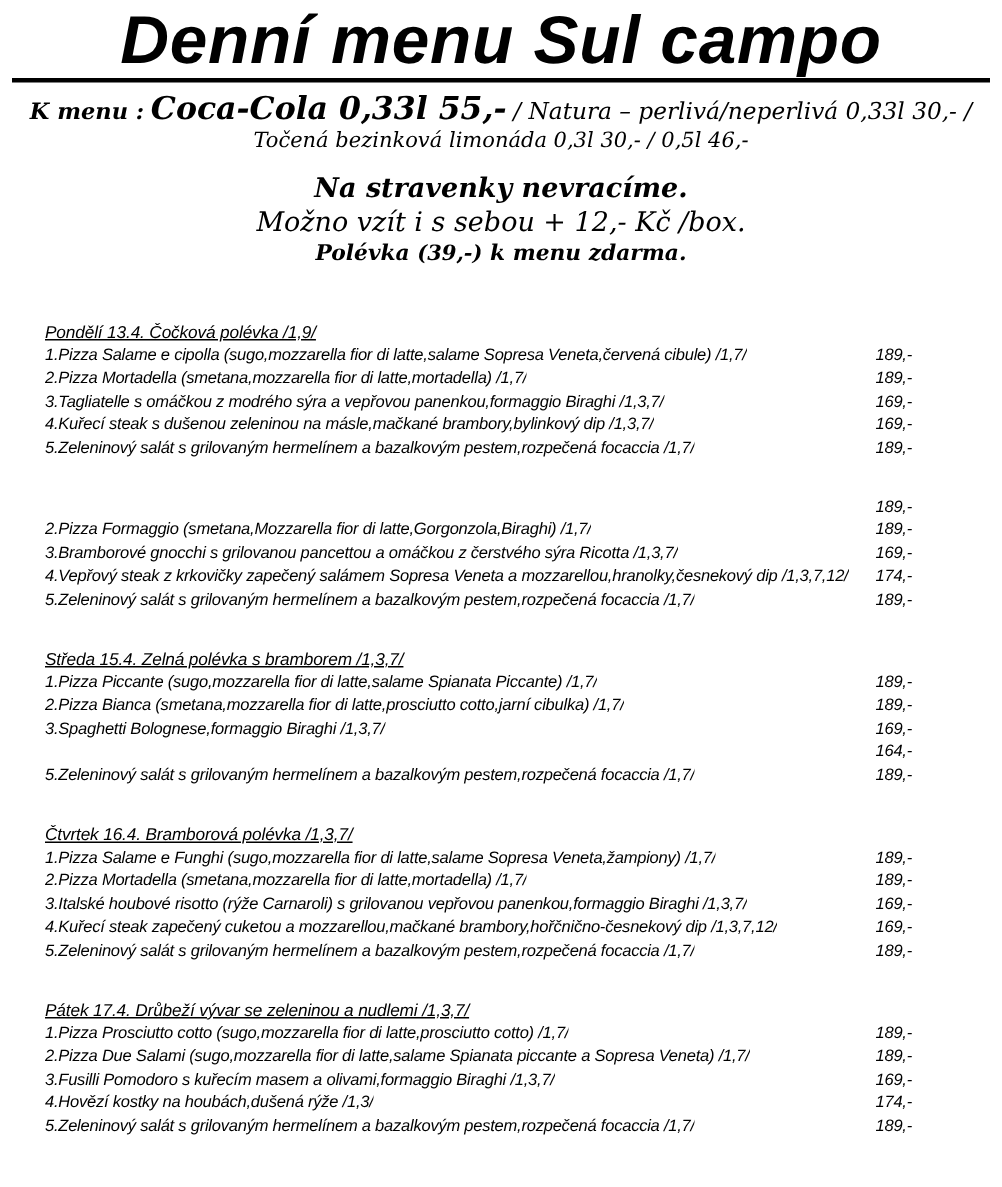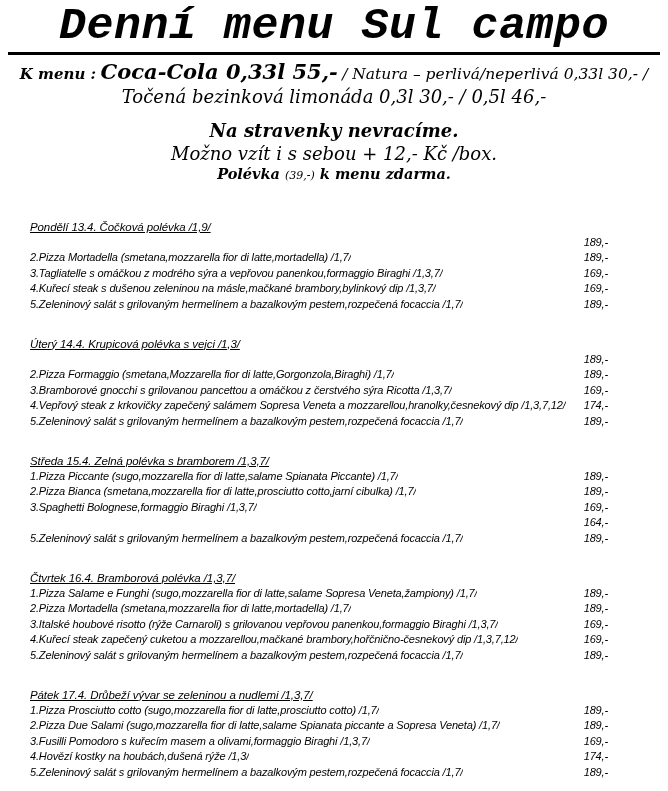--- a/index.html
+++ b/index.html
@@ -12,21 +12,21 @@
     overflow: hidden;
   }
   .page {
     width: 668px;
     height: 791px;
     background: #fff;
     font-family: "Liberation Sans", sans-serif;
   }
   
   .title {
-    font-family: Liberation Mono, monospace;
+    font-family: Liberation Sans, sans-serif;
     font-weight: bold;
     font-style: italic;
     font-size: 45px;
     line-height: 1.06;
     text-align: center;
     margin: 3px 8px 0 8px;
     padding-bottom: 1px;
     border-bottom: 3px solid #000;
     letter-spacing: 0.5px;
     white-space: nowrap;
@@ -49,50 +49,50 @@
     font-size: 21px;
   }
   .natura {
     font-family: "DejaVu Serif", "Liberation Serif", serif;
     font-style: italic;
     font-size: 15.5px;
   }
   .limonada-line {
     font-family: "DejaVu Serif", "Liberation Serif", serif;
     font-style: italic;
+    font-size: 14px;
+    text-align: center;
+    margin-top: 2px;
+  }
+  .note-stravenky {
+    font-family: "DejaVu Serif", "Liberation Serif", serif;
+    font-weight: bold;
+    font-style: italic;
     font-size: 18px;
     text-align: center;
+    margin-top: 13px;
+  }
+  .note-takeaway {
+    font-family: "DejaVu Serif", "Liberation Serif", serif;
+    font-style: italic;
+    font-size: 18px;
+    text-align: center;
     margin-top: 2px;
   }
-  .note-stravenky {
-    font-family: "DejaVu Serif", "Liberation Serif", serif;
-    font-weight: bold;
-    font-style: italic;
-    font-size: 18px;
-    text-align: center;
-    margin-top: 13px;
-  }
-  .note-takeaway {
-    font-family: "DejaVu Serif", "Liberation Serif", serif;
-    font-style: italic;
-    font-size: 18px;
-    text-align: center;
-    margin-top: 2px;
-  }
   .note-soup {
     font-family: "DejaVu Serif", "Liberation Serif", serif;
     font-weight: bold;
     font-style: italic;
     font-size: 14.5px;
     text-align: center;
     margin-top: 1px;
   }
   .note-soup .small-price {
-    font-weight: normal;
-    font-size: 11px;
+    font-weight: bold;
+    font-size: 14px;
   }
   
   .daily-menu {
     margin: 37px 60px 0 30px;
   }
   .day-section + .day-section {
     margin-top: 23px;
   }
   .day-heading {
     font-style: italic;
@@ -140,20 +140,21 @@
   <div class="note-takeaway">Možno vzít i s sebou + 12,- Kč /box.</div>
   <div class="note-soup">
     <span>Polévka </span><span class="small-price">(39,-)</span><span> k menu zdarma.</span>
   </div>
 
   <div class="daily-menu">
 
     <div class="day-section">
       <div class="day-heading">Pondělí 13.4.  Čočková polévka  /1,9/</div>
       <div class="item-row">
+        <span class="item-text">1.Pizza Salame e cipolla (sugo,mozzarella fior di latte,salame Sopresa Veneta,červená cibule) /1,7/</span>
         <span class="item-price">189,-</span>
       </div>
       <div class="item-row">
         <span class="item-text">2.Pizza Mortadella (smetana,mozzarella fior di latte,mortadella) /1,7/</span>
         <span class="item-price">189,-</span>
       </div>
       <div class="item-row">
         <span class="item-text">3.Tagliatelle s omáčkou z modrého sýra a vepřovou panenkou,formaggio Biraghi  /1,3,7/</span>
         <span class="item-price">169,-</span>
       </div>
@@ -161,21 +162,20 @@
         <span class="item-text">4.Kuřecí steak s dušenou zeleninou na másle,mačkané brambory,bylinkový dip /1,3,7/</span>
         <span class="item-price">169,-</span>
       </div>
       <div class="item-row">
         <span class="item-text">5.Zeleninový salát s grilovaným hermelínem a bazalkovým pestem,rozpečená focaccia /1,7/</span>
         <span class="item-price">189,-</span>
       </div>
     </div>
 
     <div class="day-section">
-      <div class="day-heading">Úterý 14.4. Krupicová polévka s vejci /1,3/</div>
       <div class="item-row">
         <span class="item-price">189,-</span>
       </div>
       <div class="item-row">
         <span class="item-text">2.Pizza Formaggio (smetana,Mozzarella fior di latte,Gorgonzola,Biraghi)  /1,7/</span>
         <span class="item-price">189,-</span>
       </div>
       <div class="item-row">
         <span class="item-text">3.Bramborové gnocchi s grilovanou pancettou a  omáčkou z čerstvého sýra Ricotta /1,3,7/</span>
         <span class="item-price">169,-</span>

